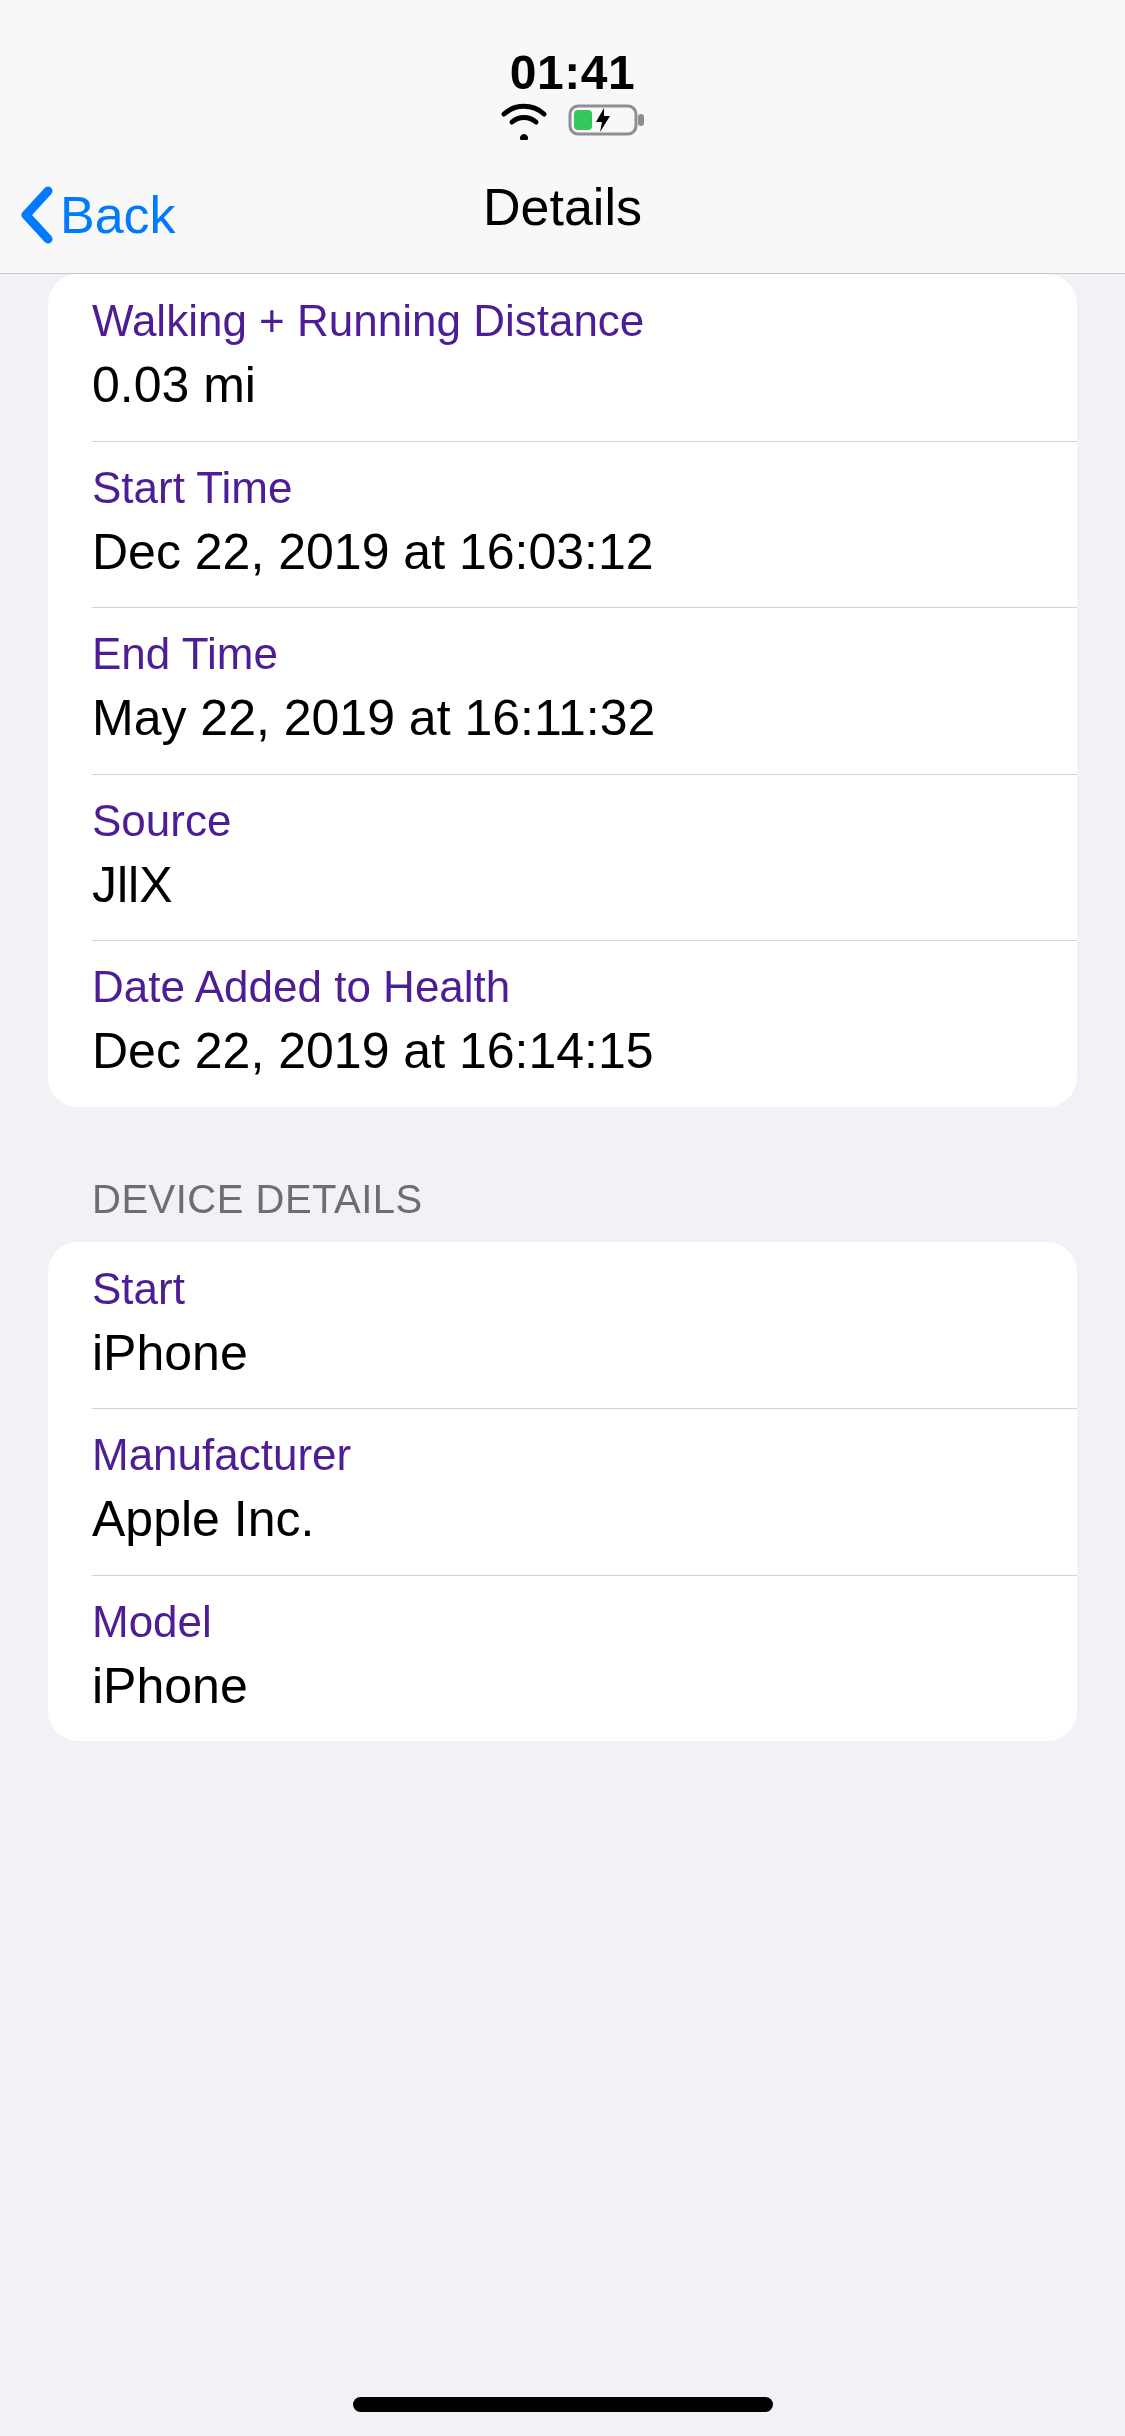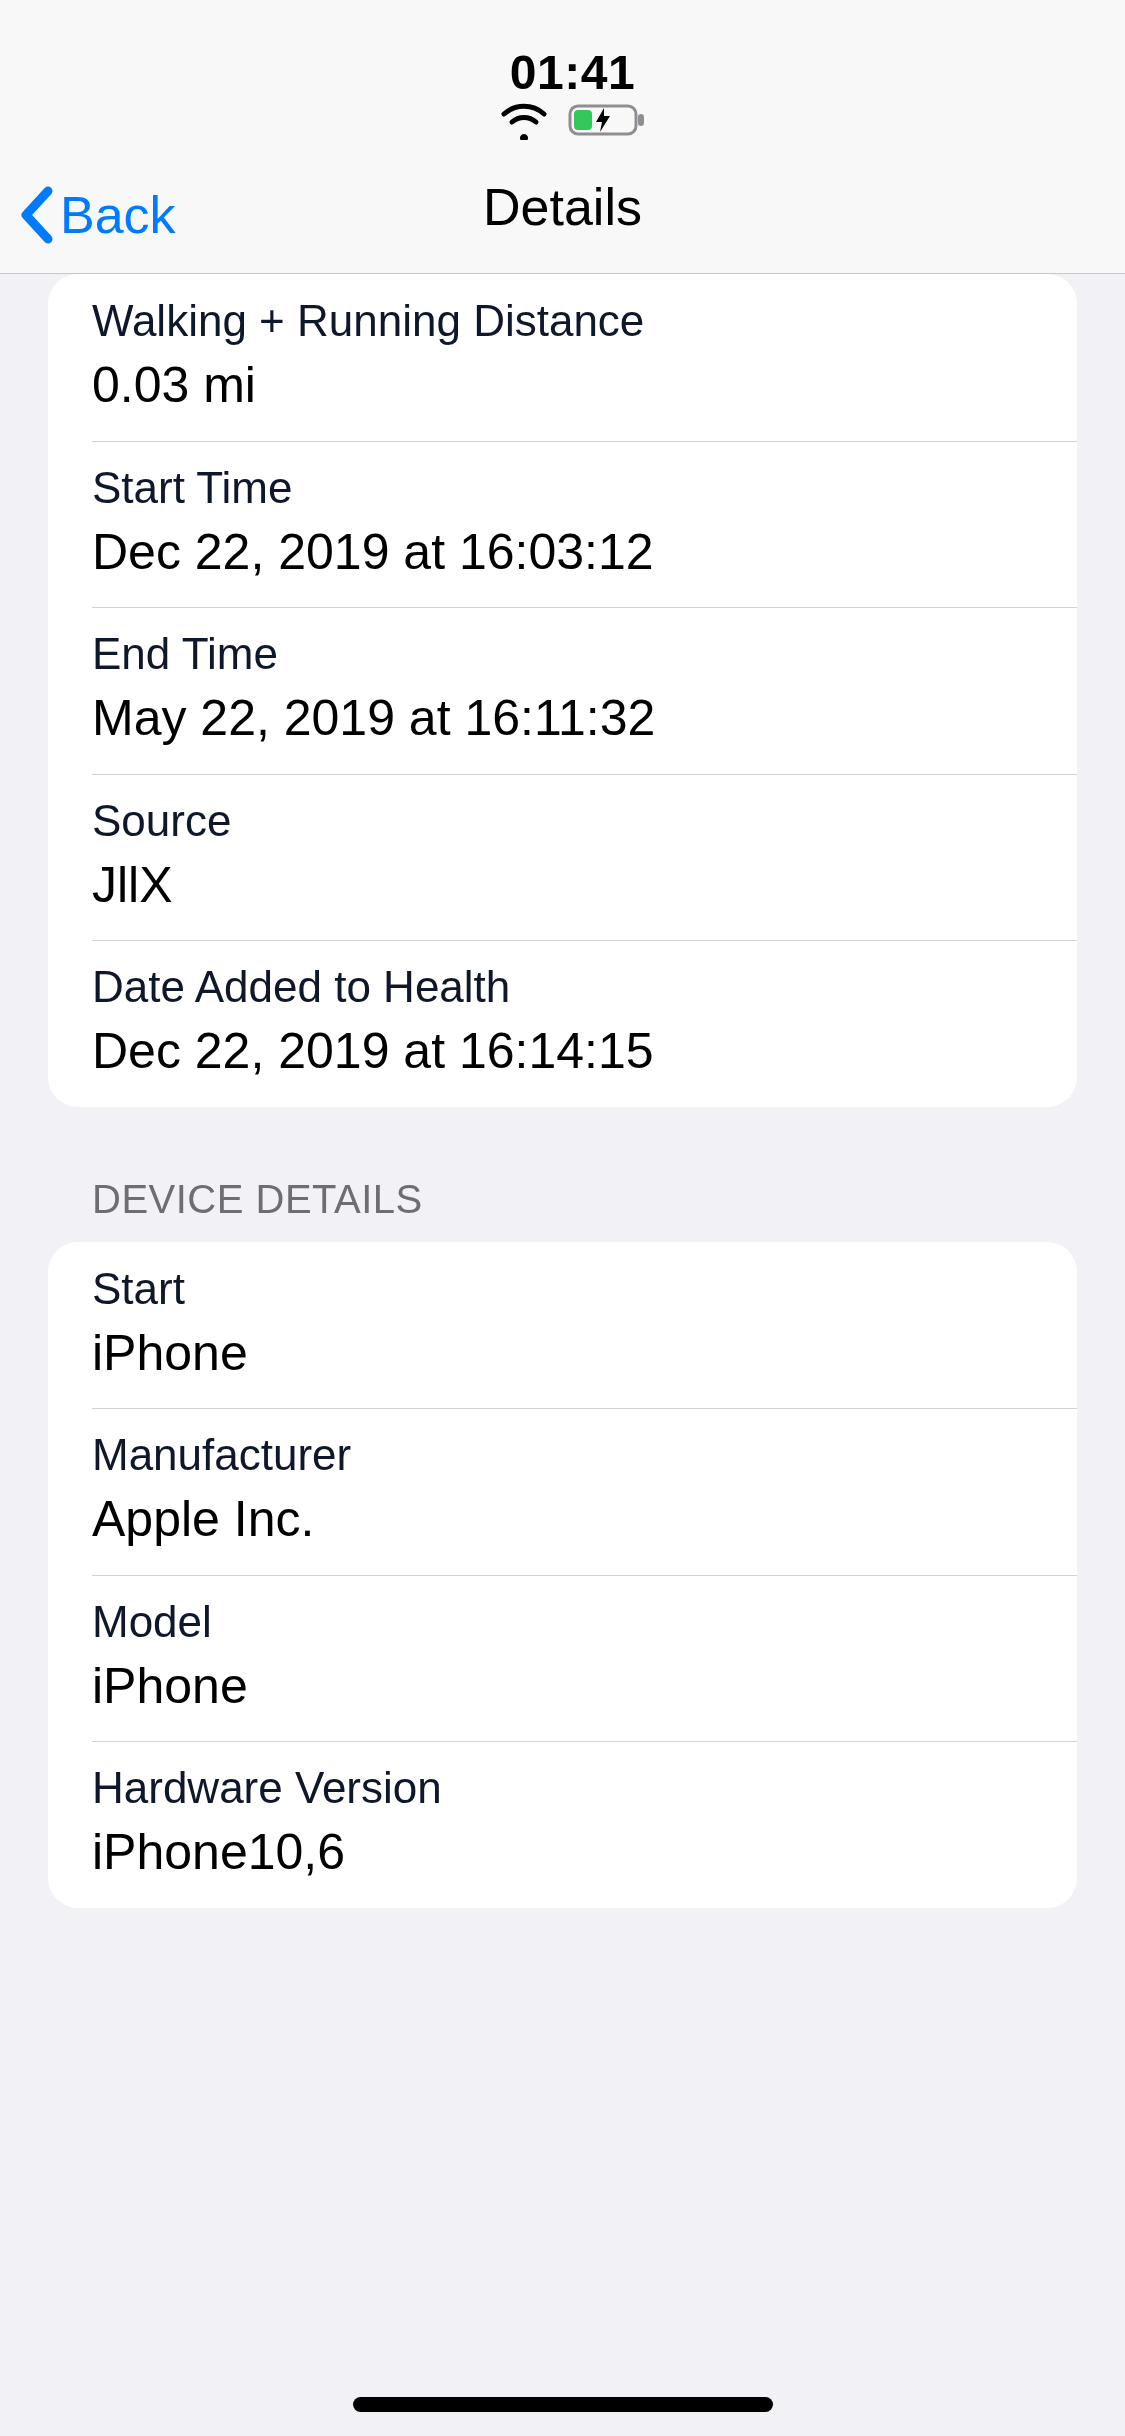--- a/index.html
+++ b/index.html
@@ -88,21 +88,21 @@
     content: "";
     position: absolute;
     top: 0;
     left: 44px;
     right: 0;
     height: 1px;
     background: #d1d1d6;
   }
   .row-label {
     font-size: 44px;
-    color: #0f172a;
+    color: #4c1d95;
     margin-bottom: 8px;
   }
   .row-value {
     font-size: 50px;
     color: #000;
     line-height: 1.25;
   }
 
   
   .home-indicator {
@@ -184,21 +184,17 @@
       <div class="row-value">iPhone</div>
     </div>
     <div class="row">
       <div class="row-label">Manufacturer</div>
       <div class="row-value">Apple Inc.</div>
     </div>
     <div class="row">
       <div class="row-label">Model</div>
       <div class="row-value">iPhone</div>
     </div>
-    <div class="row">
-      <div class="row-label">Hardware Version</div>
-      <div class="row-value">iPhone10,6</div>
-    </div>
   </div>
 
 </div>
 
 <div class="home-indicator"></div>
 
 </body></html>

